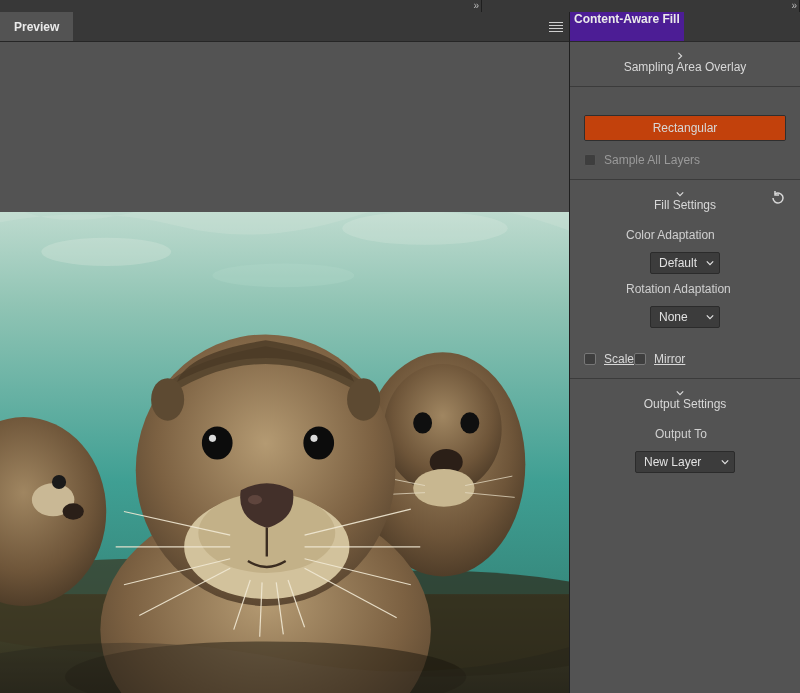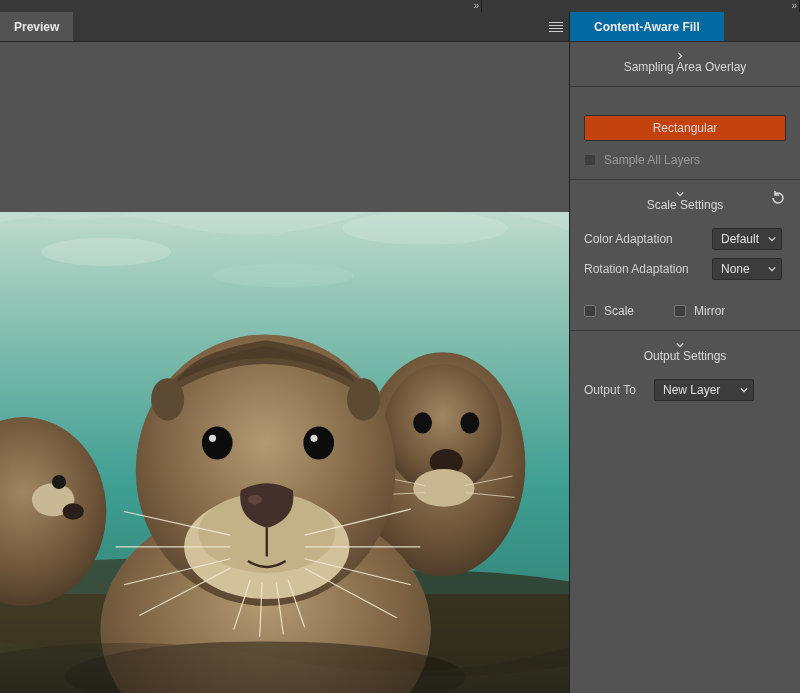--- a/index.html
+++ b/index.html
@@ -22,21 +22,21 @@
   .hamburger { width: 14px; height: 10px; display: flex; flex-direction: column; justify-content: space-between; }
   .hamburger span { display: block; height: 1px; background: #cfcfcf; }
 
   .preview-body { flex: 1; background: #535353; position: relative; overflow: hidden; }
   .preview-image { position: absolute; left: 0; right: 0; top: 170px; bottom: 0; }
   .preview-image svg { width: 100%; height: 100%; display: block; }
 
   
   .right-panel { flex: 1; background: #535353; display: flex; flex-direction: column; }
   .right-tabbar { height: 30px; background: #383838; display: flex; align-items: stretch; border-bottom: 1px solid #2a2a2a; }
-  .right-tab { padding: 0 24px; display: flex; align-items: center; font-weight: 600; background: #0369a1; color: #eaeaea; }
+  .right-tab { padding: 0 4px; display: flex; align-items: flex-start; font-weight: 600; background: #4c1d95; color: #eaeaea; }
   .right-tab ~ .spacer { flex: 1; }
 
   .section { padding: 10px 14px 12px 14px; border-bottom: 1px solid #3b3b3b; }
   .section.no-border { border-bottom: none; }
   .section-header { display: flex; align-items: center; min-height: 22px; position: relative; flex-direction: column; }
   .disclosure { width: 12px; display: inline-flex; justify-content: center; margin-right: 10px; color: #d8d8d8; cursor: pointer; }
   .disclosure svg { width: 8px; height: 8px; display: block; }
   .section-title { color: #d8d8d8; }
   .reset-icon { position: absolute; right: 0; top: 0; cursor: pointer; color: #d8d8d8; }
   .reset-icon svg { width: 16px; height: 16px; display: block; }
@@ -47,28 +47,28 @@
   .segmented { display: flex; border: 1px solid #2f2f2f; border-radius: 2px; overflow: hidden; margin-top: 10px; }
   .segmented button { flex: 1; background: #c2410c; color: #d8d8d8; border: none; border-right: 1px solid #2f2f2f; height: 24px; font-size: 12px; cursor: pointer; }
   .segmented button:last-child { border-right: none; }
   .segmented button.active { background: #6a6a6a; color: #fff; }
 
   .check-row { display: flex; align-items: center; gap: 8px; margin-top: 12px; color: #9a9a9a; }
   .check-row.enabled { color: #d8d8d8; }
   .checkbox { width: 12px; height: 12px; border: 1px solid #777; border-radius: 2px; background: #3e3e3e; display: inline-block; }
   .check-row.disabled .checkbox { border-color: #555; }
 
-  .form-row { display: flex; align-items: center; gap: 10px; margin-top: 8px; }
+  .form-row { display: flex; align-items: center; gap: 10px; margin-top: 8px; flex-direction: column; }
   .form-row label { color: #d0d0d0; min-width: 118px; text-align: left; }
   .form-row.output label { min-width: 60px; }
   .select { position: relative; background: #3c3c3c; border: 1px solid #2b2b2b; color: #e2e2e2; height: 22px; padding: 0 22px 0 8px; border-radius: 2px; display: inline-flex; align-items: center; cursor: pointer; min-width: 70px; }
   .select .chev { position: absolute; right: 5px; top: 50%; transform: translateY(-50%); }
   .select .chev svg { width: 8px; height: 8px; display: block; }
 
-  .inline-checks { display: flex; gap: 40px; margin-top: 12px; }
+  .inline-checks { display: flex; margin-top: 12px; text-decoration: underline; }
 
 </style>
 </head>
 <body>
 
 <div class="top-strips">
   <div class="strip strip-left">
     <span class="flyout-icon">»</span>
   </div>
   <div class="strip strip-right">
@@ -238,21 +238,21 @@
       </div>
     </div>
 
     <div class="section">
       <div class="section-header">
         <span class="disclosure">
           <svg viewBox="0 0 10 10">
               <path d="M1 3 L5 7 L9 3" fill="none" stroke="currentColor" stroke-width="1.5"></path>
             </svg>
         </span>
-        <span class="section-title">Scale Settings</span>
+        <span class="section-title">Fill Settings</span>
         <span class="reset-icon">
           <svg viewBox="0 0 16 16">
               <path d="M3 8 a5 5 0 1 0 2 -4" fill="none" stroke="currentColor" stroke-width="1.5"></path>
               <path d="M5 1 L5 5 L9 5" fill="none" stroke="currentColor" stroke-width="1.5"></path>
             </svg>
         </span>
       </div>
       <div class="section-body">
         <div class="form-row">
           <label>Color Adaptation</label>

